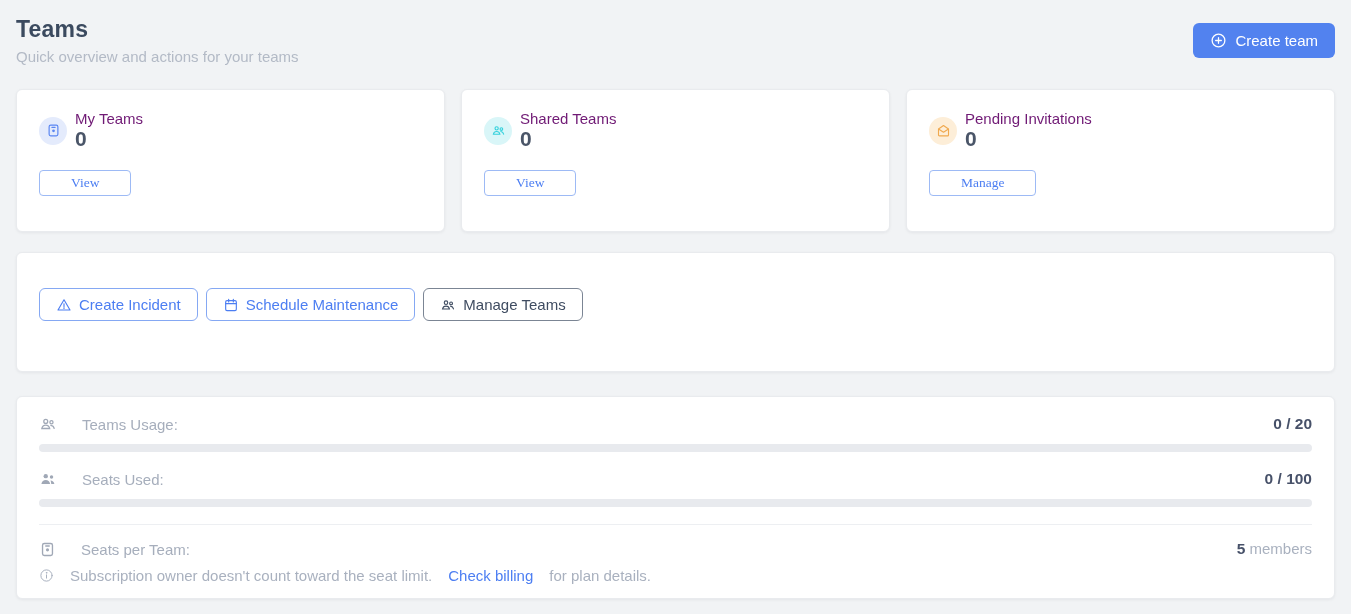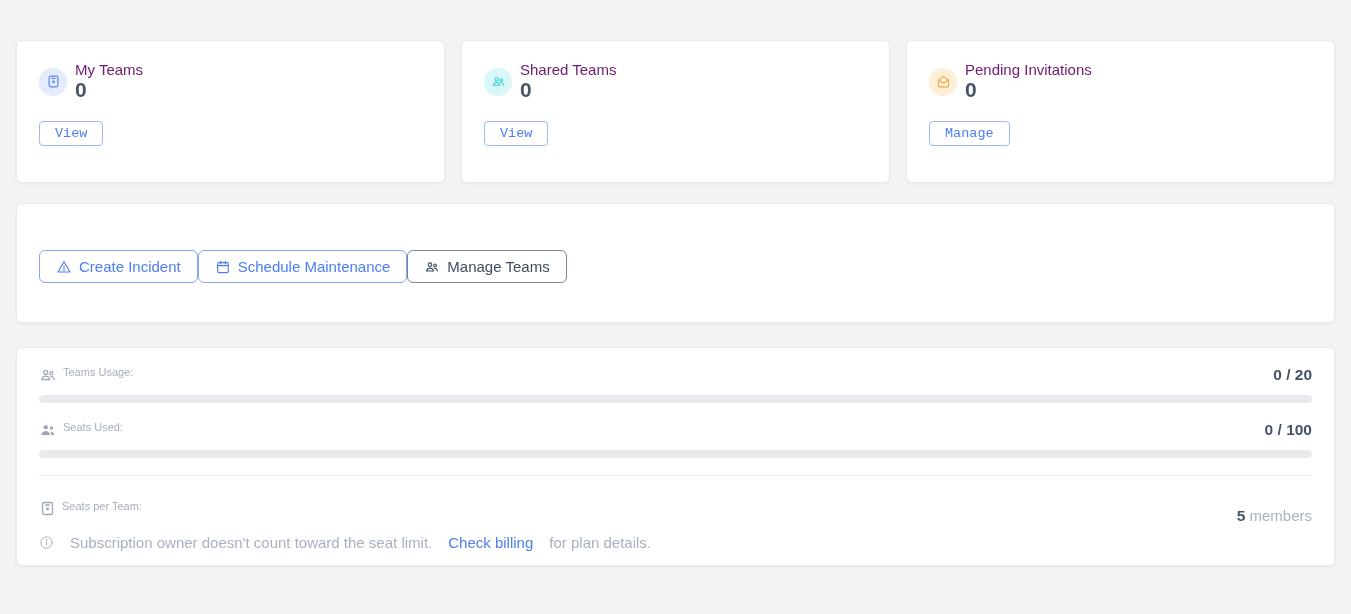--- a/index.html
+++ b/index.html
@@ -77,33 +77,33 @@
   .stat-icon-circle.amber { background: #fdeed8; color: #f0a94f; }
   .stat-label { font-size: 15px; color: #701a75; }
   .stat-value { font-size: 21px; font-weight: bold; color: #4a5568; line-height: 1.15; }
   .btn-ghost {
     margin-top: 19px;
     background: #ffffff;
     border: 1px solid #9dbaf5;
     color: #4c7ef2;
     border-radius: 4px;
     font-size: 13.5px;
-    font-family: Liberation Mono, monospace;
-    padding: 4px 15px;
+    font-family: Liberation Serif, serif;
+    padding: 4px 31px;
     cursor: pointer;
   }
 
   
   .quick-actions {
     margin-top: 20px;
     padding: 20px 22px;
     height: 120px;
   }
   .qa-title { font-size: 18px; font-weight: 600; color: #36435a; }
-  .qa-buttons { margin-top: 26px; display: flex; }
+  .qa-buttons { margin-top: 15px; display: flex; gap: 8px; }
   .btn-outline {
     display: inline-flex;
     align-items: center;
     gap: 7px;
     background: #ffffff;
     border-radius: 6px;
     font-size: 15px;
     font-family: inherit;
     padding: 7px 16px;
     cursor: pointer;
@@ -118,55 +118,70 @@
     padding: 18px 22px 14px 22px;
   }
   .usage-row {
     display: flex;
     align-items: center;
     justify-content: space-between;
   }
   .usage-row + .usage-bar { margin-top: 11px; }
   .usage-label {
     display: flex;
-    align-items: flex-start;
-    gap: 6px;
-    font-size: 11px;
+    align-items: flex-end;
+    gap: 25px;
+    font-size: 15px;
     color: #a6aebc;
   }
   .usage-label svg { display: block; color: #a0a8b6; }
   .usage-value { font-size: 15.5px; font-weight: bold; color: #475169; }
   .usage-bar {
     height: 8px;
     border-radius: 4px;
     background: #e8eaee;
     overflow: hidden;
   }
   .usage-bar-fill { height: 100%; background: #5282ef; border-radius: 4px; width: 0; }
   .row-gap { margin-top: 18px; }
   .divider { border-top: 1px solid #edeff2; margin-top: 17px; }
   .seats-row { margin-top: 15px; }
-  .seats-value-wrap { font-size: 15px; color: #a9b1bf; margin-top: 16px; }
+  .seats-value-wrap { font-size: 15px; color: #a9b1bf; }
   .seats-value-num { font-size: 15.5px; font-weight: bold; color: #475169; }
   .usage-note {
     margin-top: 9px;
     display: flex;
     align-items: center;
     gap: 16px;
     font-size: 15px;
     color: #a9b1bf;
   }
   .usage-note svg { display: block; color: #a9b1bf; flex: 0 0 auto; }
   .note-link { color: #4c7ef2; text-decoration: none; cursor: pointer; margin: 0 0; }
 </style>
 </head>
 <body>
 
 <div class="page">
 
+  <div class="header">
+    <div>
+      <div class="page-title">Teams</div>
+      <div class="page-subtitle">Quick overview and actions for your teams</div>
+    </div>
+    <button class="btn-primary">
+      <span>
+        <svg width="17" height="17" viewBox="0 0 24 24" fill="none" stroke="currentColor" stroke-width="1.8" stroke-linecap="round">
+            <circle cx="12" cy="12" r="9"></circle>
+            <path d="M12 8v8M8 12h8"></path>
+          </svg>
+      </span>
+      <span>Create team</span>
+    </button>
+  </div>
 
   <div class="stats">
 
     <div class="card stat-card">
       <div class="stat-top">
         <span class="stat-icon-circle blue">
           <svg width="15" height="15" viewBox="0 0 24 24" fill="none" stroke="currentColor" stroke-width="1.9">
               <rect x="5" y="3.5" width="14" height="17" rx="2.5"></rect>
               <circle cx="12" cy="12.5" r="2.2" fill="currentColor" stroke="none"></circle>
               <path d="M9.5 7h5" stroke-linecap="round"></path>

